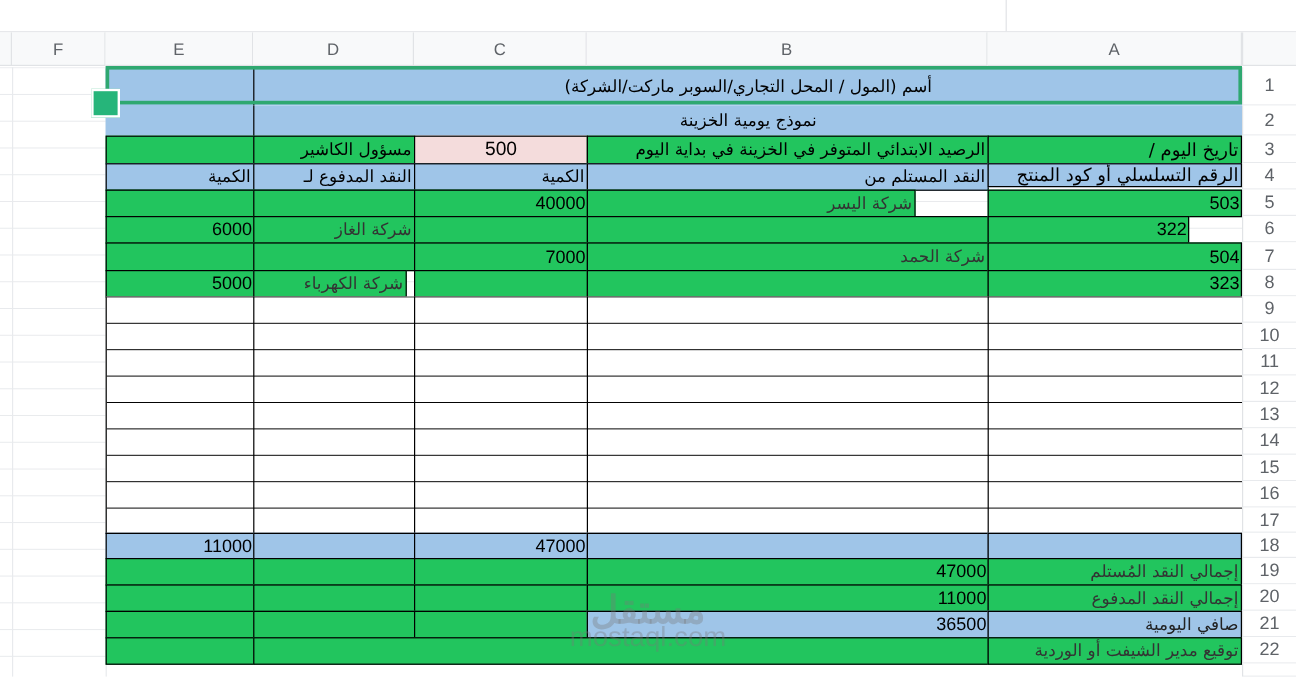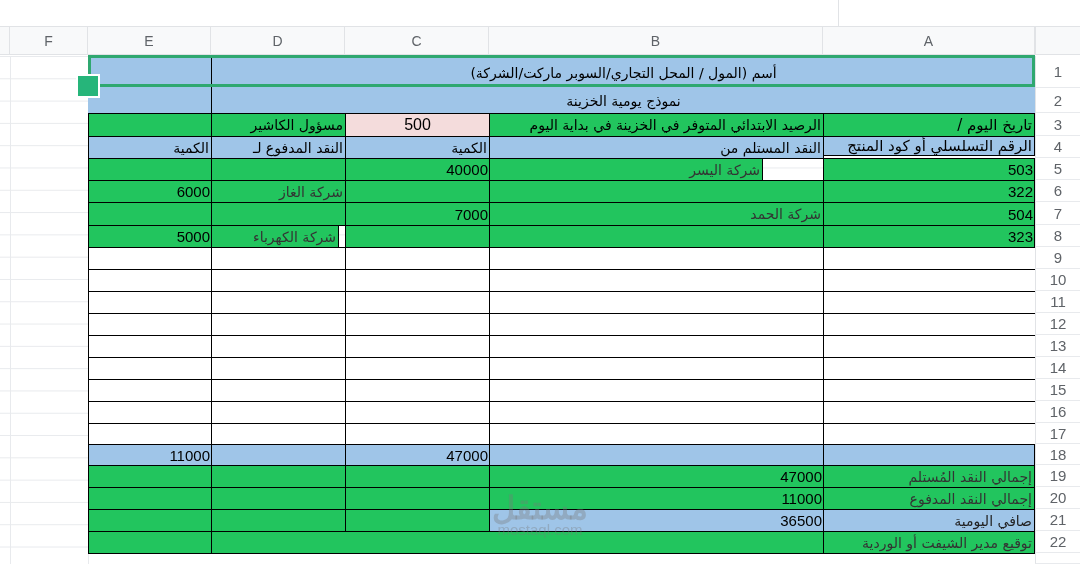--- a/index.html
+++ b/index.html
@@ -17,21 +17,21 @@
   .blue{background:#9fc5e8;}
   .pink{background:#f4dcdc;}
   .white{background:#22c55e;}
   .num{direction:ltr;justify-content:flex-end;padding-right:1px;font-family:"Liberation Sans",sans-serif;font-size:15px;}
   .txtR{justify-content:flex-start;padding-right:2px;}
   .center{justify-content:center;}
   .sel{position:absolute;left:88px;top:55px;width:947px;height:32px;border:3px solid #3cb371;box-sizing:border-box;border-color:#2fa870;pointer-events:none;}
   .handle{position:absolute;left:76px;top:74px;width:24px;height:24px;background:#26b57a;border:2px solid #fff;box-sizing:border-box;}
   .watermark{position:absolute;left:470px;top:495px;width:140px;text-align:center;color:rgba(120,120,120,0.35);font-family:"Liberation Sans",sans-serif;pointer-events:none;}
   .watermark .logo{font-size:32px;font-weight:bold;line-height:26px;direction:rtl;}
-  .watermark .site{font-size:15px;line-height:18px;}
+  .watermark .site{font-size:23px;line-height:18px;}
 </style>
 </head>
 <body>
 
 <div class="topbar">
     <div class="div"></div>
   </div>
 
 <div class="gridbg"></div>
 <div class="gline" style="left:10px"></div>
@@ -89,21 +89,21 @@
 <div class="cell b white num" style="left:88px;top:158px;width:124px;height:23px;"></div>
 <div class="cell b white txtR" style="left:211px;top:158px;width:135px;height:23px;"></div>
 <div class="cell b white num" style="left:345px;top:158px;width:145px;height:23px;">40000</div>
 <div class="cell b white txtR" style="left:489px;top:158px;width:274px;height:23px;color:#333;">شركة اليسر</div>
 <div class="cell b white num" style="left:823px;top:158px;width:212px;height:23px;">503</div>
 
 <div class="cell b white num" style="left:88px;top:180px;width:124px;height:23px;">6000</div>
 <div class="cell b white txtR" style="left:211px;top:180px;width:135px;height:23px;color:#333;">شركة الغاز</div>
 <div class="cell b white num" style="left:345px;top:180px;width:145px;height:23px;"></div>
 <div class="cell b white txtR" style="left:489px;top:180px;width:335px;height:23px;"></div>
-<div class="cell b white num" style="left:823px;top:180px;width:212px;height:23px;">322</div>
+<div class="cell b white num" style="left:823px;top:180px;width:168px;height:23px;">322</div>
 
 <div class="cell b white num" style="left:88px;top:202px;width:124px;height:24px;"></div>
 <div class="cell b white txtR" style="left:211px;top:202px;width:135px;height:24px;"></div>
 <div class="cell b white num" style="left:345px;top:202px;width:145px;height:24px;">7000</div>
 <div class="cell b white txtR" style="left:489px;top:202px;width:335px;height:24px;color:#333;">شركة الحمد</div>
 <div class="cell b white num" style="left:823px;top:202px;width:212px;height:24px;">504</div>
 
 <div class="cell b white num" style="left:88px;top:225px;width:124px;height:23px;">5000</div>
 <div class="cell b white txtR" style="left:211px;top:225px;width:128px;height:23px;color:#333;">شركة الكهرباء</div>
 <div class="cell b white num" style="left:345px;top:225px;width:145px;height:23px;"></div>

